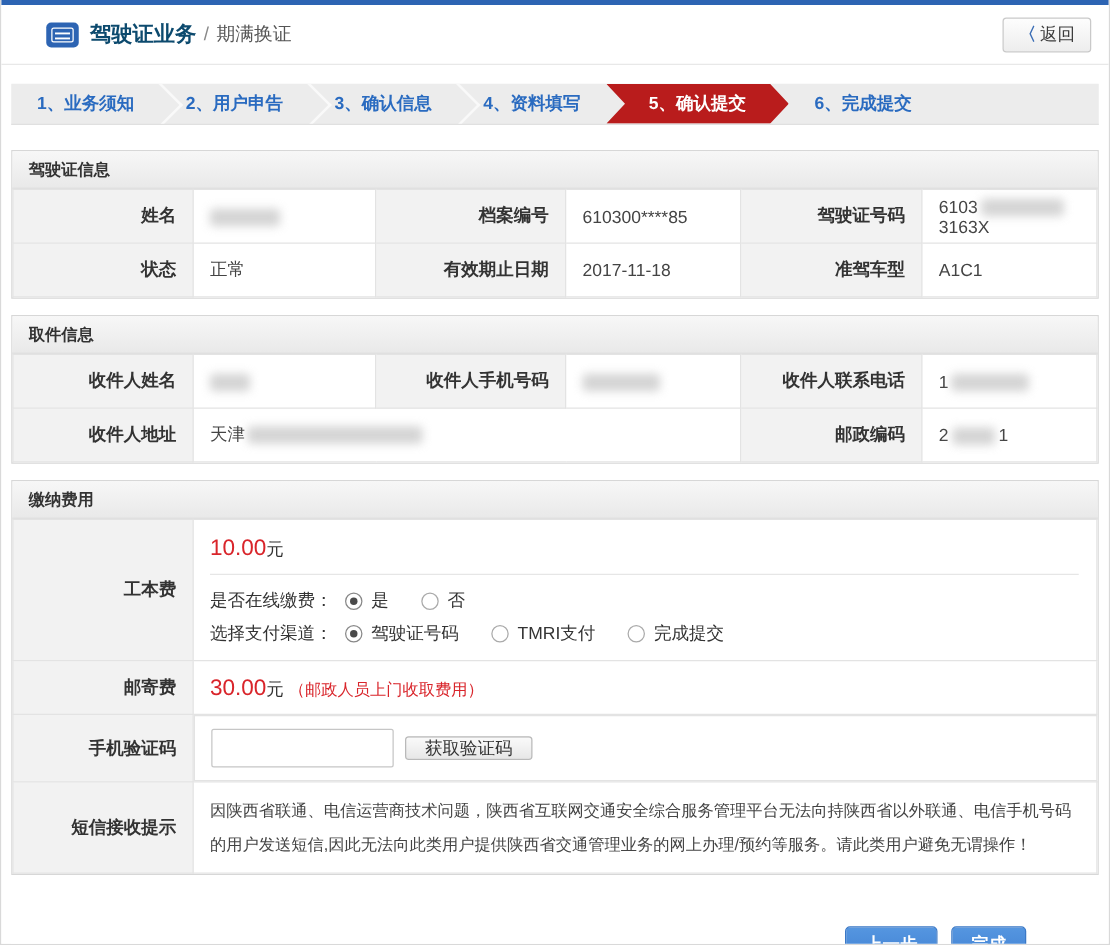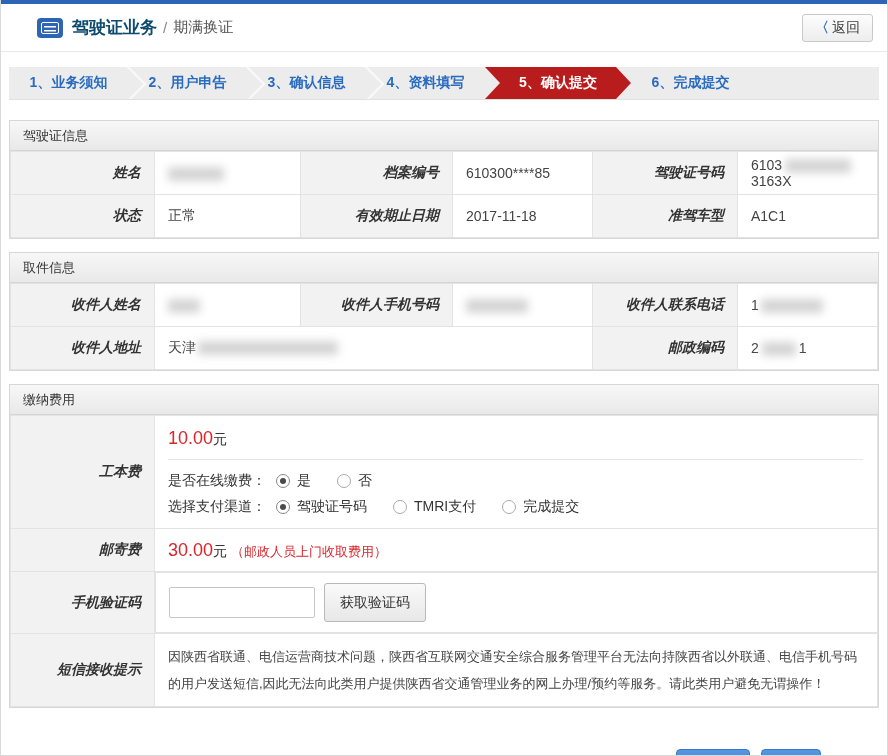--- a/index.html
+++ b/index.html
@@ -72,27 +72,27 @@
   }
   .step-fill { flex: 1; }
 
   
   .content { padding: 20px 8px 0 8px; background: #fff; min-height: 640px; }
   .section { border: 1px solid #d7d7d7; margin-bottom: 13px; background: #fff; }
   .sec-hd {
     height: 30px; line-height: 29px; padding-left: 13px;
     background: linear-gradient(#f7f7f7, #e9e9e9);
     border-bottom: 1px solid #d5d5d5;
-    font-weight: normal; font-size: 13px; color: #333;
+    font-weight: bold; font-size: 13px; color: #333;
   }
   table { width: 100%; border-collapse: collapse; table-layout: fixed; }
   td { border: 1px solid #e3e3e3; font-size: 14px; vertical-align: middle; }
   td.lbl {
     background: #f2f2f2; text-align: right; padding-right: 13px;
-    font-weight: bold; color: #333; height: 43px; font-style: italic;
+    font-weight: bold; color: #333; height: 43px;
   }
   td.val { background: #fff; padding-left: 13px; color: #444; }
 
   .redact {
     display: inline-block; height: 14px; border-radius: 3px;
     background: #c6c6c6; filter: blur(4px); vertical-align: middle;
     opacity: .75;
   }
 
   
@@ -114,21 +114,21 @@
     width: 6px; height: 6px; border-radius: 50%; background: #4a4a4a;
   }
   .note-red { color: #d9252b; font-size: 13px; margin-left: 4px; }
 
   .code-cell { padding: 10px 14px; display: flex; align-items: center; }
   .code-input {
     width: 146px; height: 31px; border: 1px solid #c6c6c6; border-radius: 2px;
     padding: 0 8px; font-size: 14px; background: #fff; outline: none;
   }
   .get-code-btn {
-    height: 39px; margin-left: 9px; padding: 0 15px;
+    height: 19px; margin-left: 9px; padding: 0 15px;
     background: linear-gradient(#fafafa, #e7e7e7);
     border: 1px solid #b9b9b9; border-radius: 3px;
     font-size: 14px; color: #333; cursor: pointer;
   }
   .tip-cell { padding: 9px 14px; color: #c05050; font-size: 13px; line-height: 27px; margin-top: 26px; }
 
   
   .footer {
     padding: 28px 58px 0 0; display: flex; justify-content: flex-end; gap: 11px;
     background: #fff;

